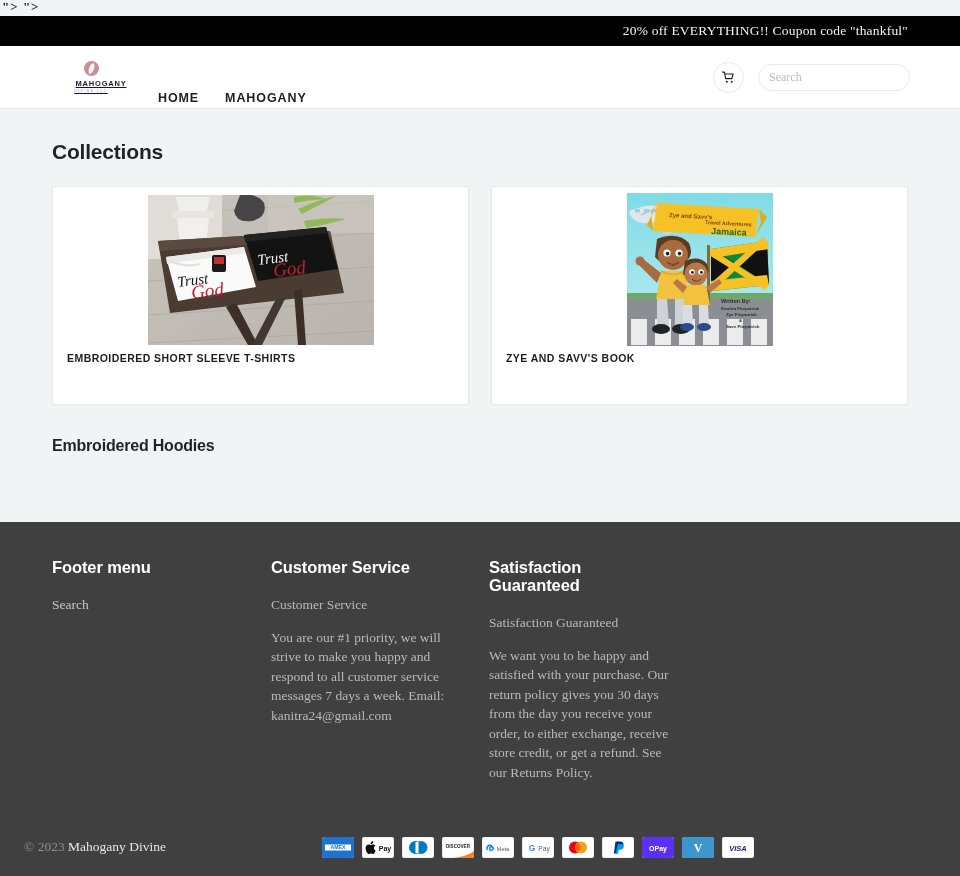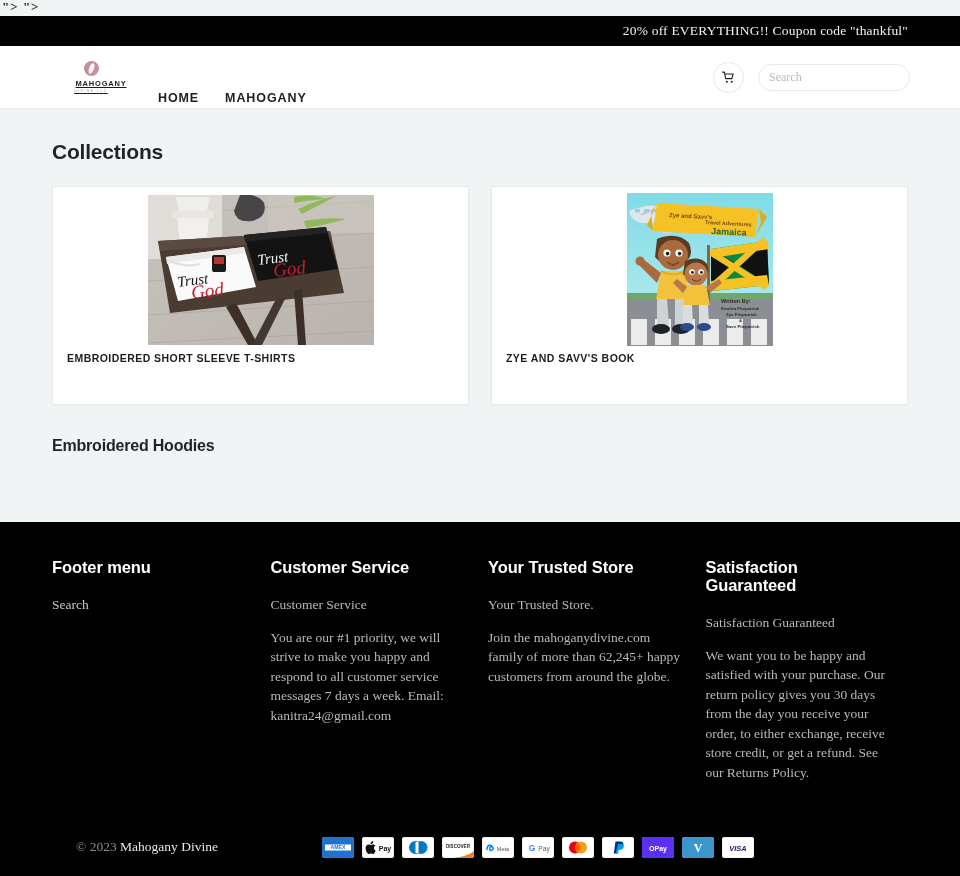--- a/index.html
+++ b/index.html
@@ -107,21 +107,21 @@
   .section-title.second { margin-top: 32px; font-size: 16px; }
 
   
   .ts { width: 226px; height: 150px; position: relative; overflow: hidden; background:#d7d2cd; }
 
   
   .bk { width: 146px; height: 153px; position: relative; overflow: hidden; background:#6fd2e2; }
 
   
   .footer {
-    position: absolute; top: 522px; left: 0; width: 960px; height: 354px; background: #000000;
+    position: absolute; top: 522px; left: 0; width: 960px; height: 354px; background: #404040;
   }
   .fcols { display: flex; padding: 36px 50px 0 52px; gap: 0; }
   .fcol { padding-right: 18px; }
   .fcol.c1 { width: 219px; }
   .fcol.c2 { width: 218px; }
   .fcol.c3 { width: 218px; }
   .fcol.c4 { width: 205px; }
   .fhead {
     font-size: 16.5px; font-weight: 700; color: #fff; letter-spacing: -.1px;
     line-height: 18px; margin-bottom: 19px;
@@ -130,21 +130,21 @@
     display: block; font-family: "Liberation Serif", serif;
     font-size: 13.5px; color: #c6c6c6; text-decoration: none; line-height: 19px;
   }
   .ftext {
     font-family: "Liberation Serif", serif;
     font-size: 13.5px; color: #b9b9b9; line-height: 19.5px; margin-bottom: 13px;
   }
   .ftext:last-child { margin-bottom: 0; }
   .fbar {
     position: absolute; bottom: 0; left: 0; width: 804px; height: 58px;
-    display: flex; align-items: center; padding: 0 50px 0 76px;
+    display: flex; align-items: center; padding: 0 50px 0 24px;
   }
   .copy { font-family: "Liberation Serif", serif; font-size: 13.5px; color: #8d8d8d; }
   .copy b { color: #e7e7e7; font-weight: 400; }
   .pays { margin-left: auto; display: flex; align-items: center; gap: 8px; }
   .pay {
     width: 32px; height: 21px; border-radius: 3px; background: #fff;
     display: flex; align-items: center; justify-content: center;
     overflow: hidden;
   }
 </style>
@@ -371,25 +371,20 @@
         <div class="fhead">Footer menu</div>
         <a class="flink" href="#">Search</a>
       </div>
 
       <div class="fcol c2">
         <div class="fhead">Customer Service</div>
         <div class="ftext">Customer Service</div>
         <div class="ftext">You are our #1 priority, we will strive to make you happy and respond to all customer service messages 7 days a week. Email: kanitra24@gmail.com</div>
       </div>
 
-      <div class="fcol c3">
-        <div class="fhead">Your Trusted Store</div>
-        <div class="ftext">Your Trusted Store.</div>
-        <div class="ftext">Join the mahoganydivine.com family of more than 62,245+ happy customers from around the globe.</div>
-      </div>
 
       <div class="fcol c4">
         <div class="fhead">Satisfaction Guaranteed</div>
         <div class="ftext">Satisfaction Guaranteed</div>
         <div class="ftext">We want you to be happy and satisfied with your purchase. Our return policy gives you 30 days from the day you receive your order, to either exchange, receive store credit, or get a refund. See our Returns Policy.</div>
       </div>
 
     </div>
 
     <div class="fbar">

